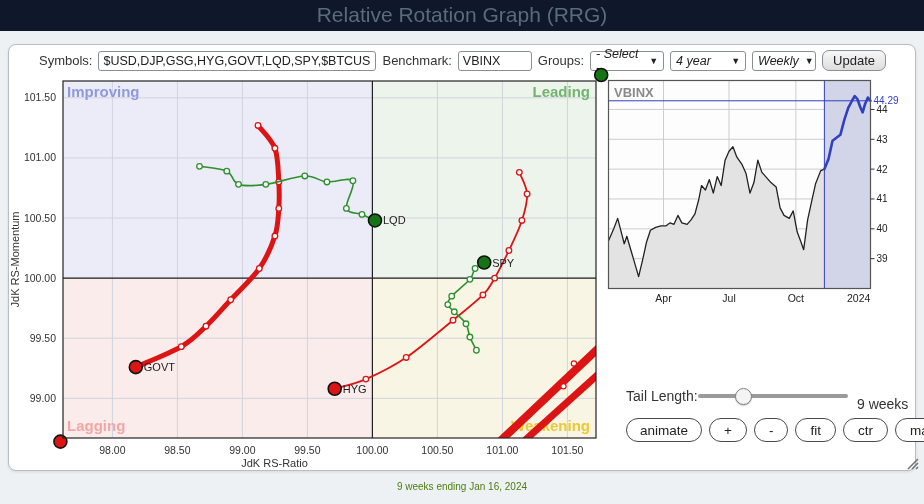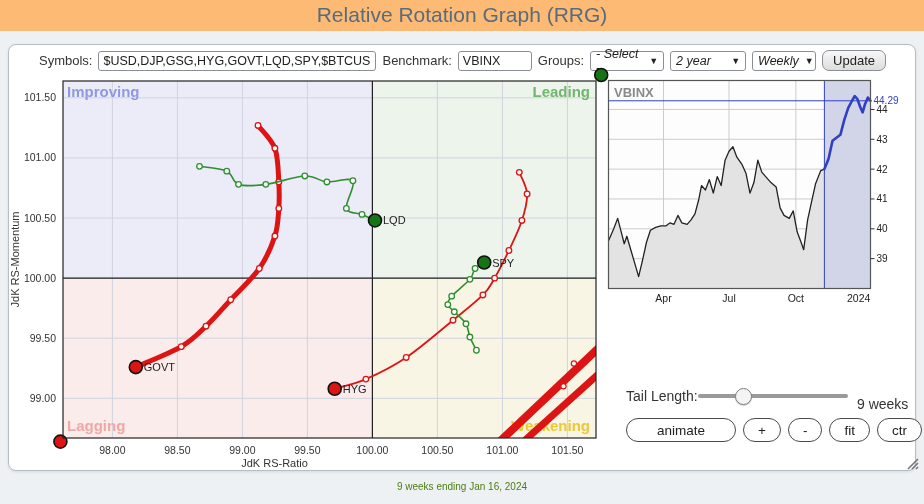--- a/index.html
+++ b/index.html
@@ -4,21 +4,21 @@
 <style>
   html,body{margin:0;padding:0;}
   body{
     width:924px;height:504px;position:relative;
     background:#eef1f4;
     font-family:"Liberation Sans","DejaVu Sans",sans-serif;
     overflow:hidden;
   }
   .titlebar{
     position:absolute;left:0;top:0;width:100%;height:31px;
-    background:#fdba74;text-align:center;
+    background:#0f172a;text-align:center;
   }
   .titlebar h1{
     margin:0;font-size:21px;font-weight:400;line-height:30px;color:#5a6b7c;
   }
   .panel{
     position:absolute;left:8px;top:44px;width:906px;height:425px;
     background:#ffffff;border:1px solid #b8bec5;border-radius:8px;
     box-shadow:0 1px 3px rgba(0,0,0,.10);
   }
   .toolbar{
@@ -49,21 +49,21 @@
   .slider-track{
     position:absolute;width:150px;height:4px;background:#9a9a9a;border-radius:2px;
   }
   .slider-thumb{
     position:absolute;width:15px;height:15px;border-radius:50%;
     background:#f4f4f4;border:1px solid #808080;box-shadow:0 1px 1px rgba(0,0,0,.2);
   }
   .btn-row{position:absolute;display:flex;gap:7px;}
   .pill{
     border:1.5px solid #4a4a4a;border-radius:12px;background:#fff;
-    font-family:inherit;font-size:13.5px;color:#222;height:24px;padding:0 30px;
+    font-family:inherit;font-size:13.5px;color:#222;height:24px;padding:0 13px;
   }
   .pill.small{padding:0 14px;}
   .resize-handle{position:absolute;}
   .footer{
     position:absolute;left:0;top:481px;width:100%;text-align:center;
     font-size:10px;color:#4d7c0f;
   }
 </style>
 </head>
 <body>
@@ -78,21 +78,21 @@
     <label>Symbols:</label>
     <input class="tb-input sym" value="$USD,DJP,GSG,HYG,GOVT,LQD,SPY,$BTCUSD" style="">
     <label>Benchmark:</label>
     <input class="tb-input bench" value="VBINX" style="">
     <label>Groups:</label>
     <div class="select g1">
       <span>- Select -</span>
       <span class="chev">▼</span>
     </div>
     <div class="select g2">
-      <span>2 year</span>
+      <span>4 year</span>
       <span class="chev">▼</span>
     </div>
     <div class="select g3">
       <span>Weekly</span>
       <span class="chev">▼</span>
     </div>
     <button class="update-btn">Update</button>
   </div>
 
   <svg id="rrg-svg" style="position:absolute;left:0;top:26px;overflow:visible" width="605" height="402">

